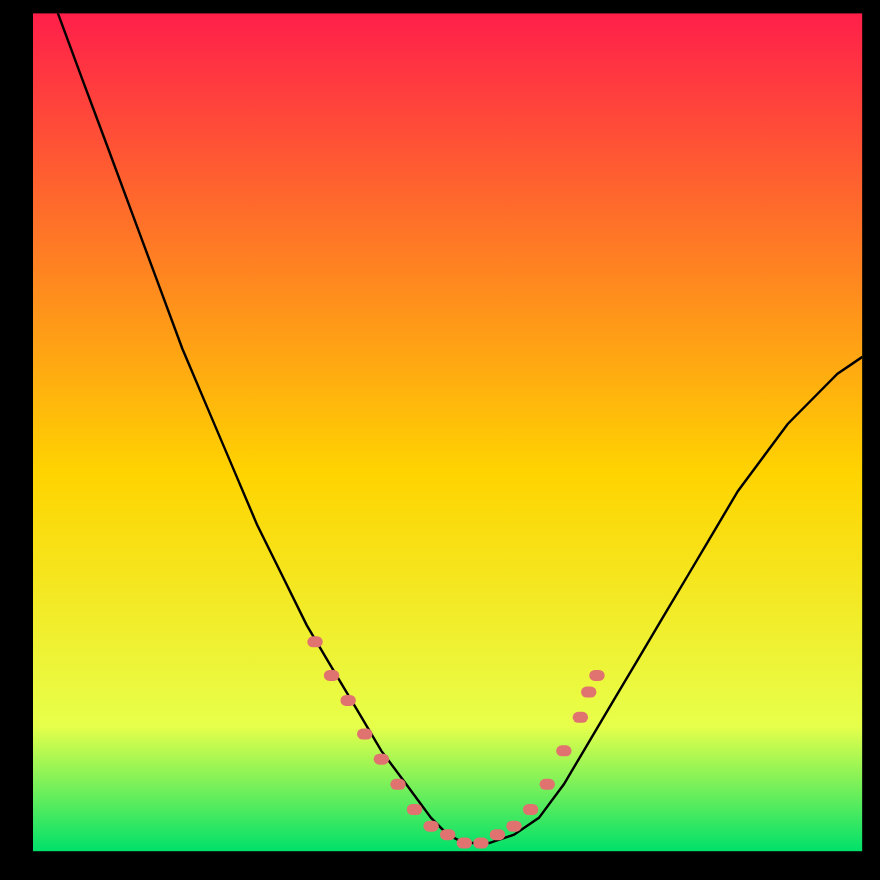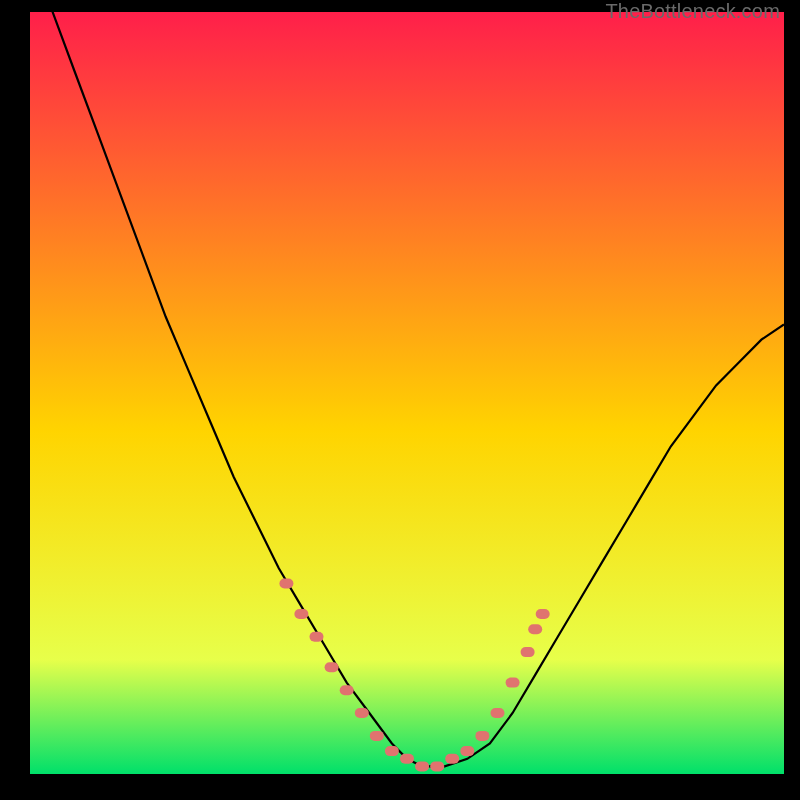--- a/index.html
+++ b/index.html
@@ -40,14 +40,13 @@
           <rect x="430.3" y="734.1" width="14" height="10" rx="5" fill="#e0736f"></rect>
           <rect x="445.4" y="718.9" width="14" height="10" rx="5" fill="#e0736f"></rect>
           <rect x="460.5" y="696.0" width="14" height="10" rx="5" fill="#e0736f"></rect>
           <rect x="475.6" y="665.6" width="14" height="10" rx="5" fill="#e0736f"></rect>
           <rect x="490.6" y="635.1" width="14" height="10" rx="5" fill="#e0736f"></rect>
           <rect x="498.2" y="612.2" width="14" height="10" rx="5" fill="#e0736f"></rect>
           <rect x="505.7" y="597.0" width="14" height="10" rx="5" fill="#e0736f"></rect>
         </g>
     </svg>
   </div>
-  <div class="watermark">TheBottleneck.com</div>
 </div>
 
 </body></html>

